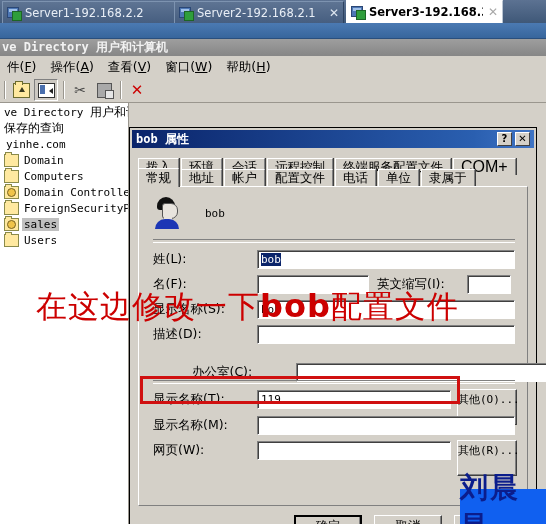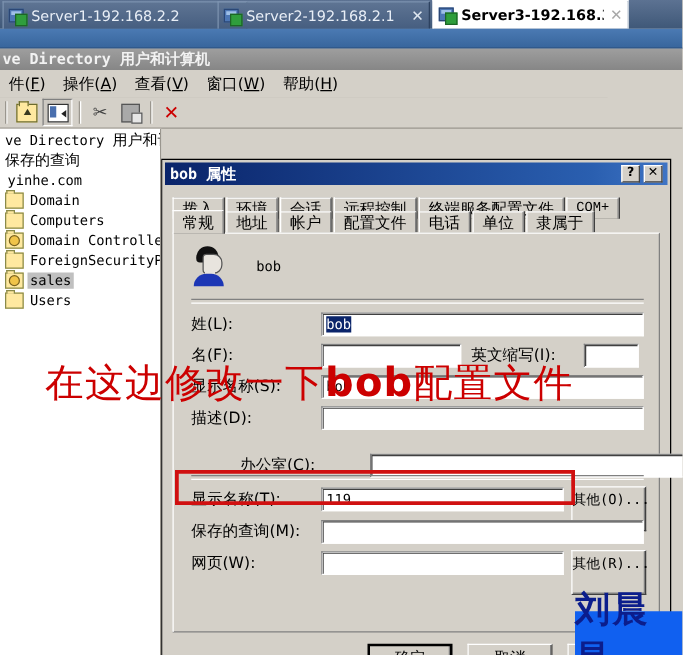--- a/index.html
+++ b/index.html
@@ -163,21 +163,21 @@
     background:#d4d0c8;
     border:1px solid #ffffff;border-right-color:#808080;border-bottom:none;
     box-shadow:1px 0 0 #404040;
     font-size:12.5px;white-space:nowrap;box-sizing:border-box;
   }
   .ptab.sel{
     height:19px;line-height:18px;margin-top:-1px;
     background:#d4d0c8;position:relative;z-index:5;
     border-bottom:none;
   }
-  .ptabmono{font-family:Liberation Mono, monospace;font-size:11px;}
+  .ptabmono{font-family:Liberation Sans, sans-serif;font-size:16px;}
 
   #tabbody{
     position:absolute;left:6px;top:56px;width:390px;height:320px;
     background:#d4d0c8;
     border:1px solid #ffffff;border-right-color:#808080;border-bottom-color:#808080;
     box-sizing:border-box;
   }
 
   .userhead{position:absolute;left:14px;top:10px;display:flex;align-items:center;}
   .avatar{width:30px;height:32px;position:relative;}
@@ -427,21 +427,21 @@
 
       <div class="hrule" style="top:193px;"></div>
 
       <div class="frow" style="left:14px;top:203px;">
         <div class="flabel">显示名称(T):</div>
         <div class="finput" style="width:194px;">119</div>
       </div>
       <div class="fbtn" style="position:absolute;left:318px;top:202px;width:60px;"><span class="mn">其他(O)...</span></div>
 
       <div class="frow" style="left:14px;top:229px;">
-        <div class="flabel">保存的查询(M):</div>
+        <div class="flabel">显示名称(M):</div>
         <div class="finput" style="width:258px;"></div>
       </div>
 
       <div class="frow" style="left:14px;top:254px;">
         <div class="flabel">网页(W):</div>
         <div class="finput" style="width:194px;"></div>
       </div>
       <div class="fbtn" style="position:absolute;left:318px;top:253px;width:60px;"><span class="mn">其他(R)...</span></div>
 
     </div>

